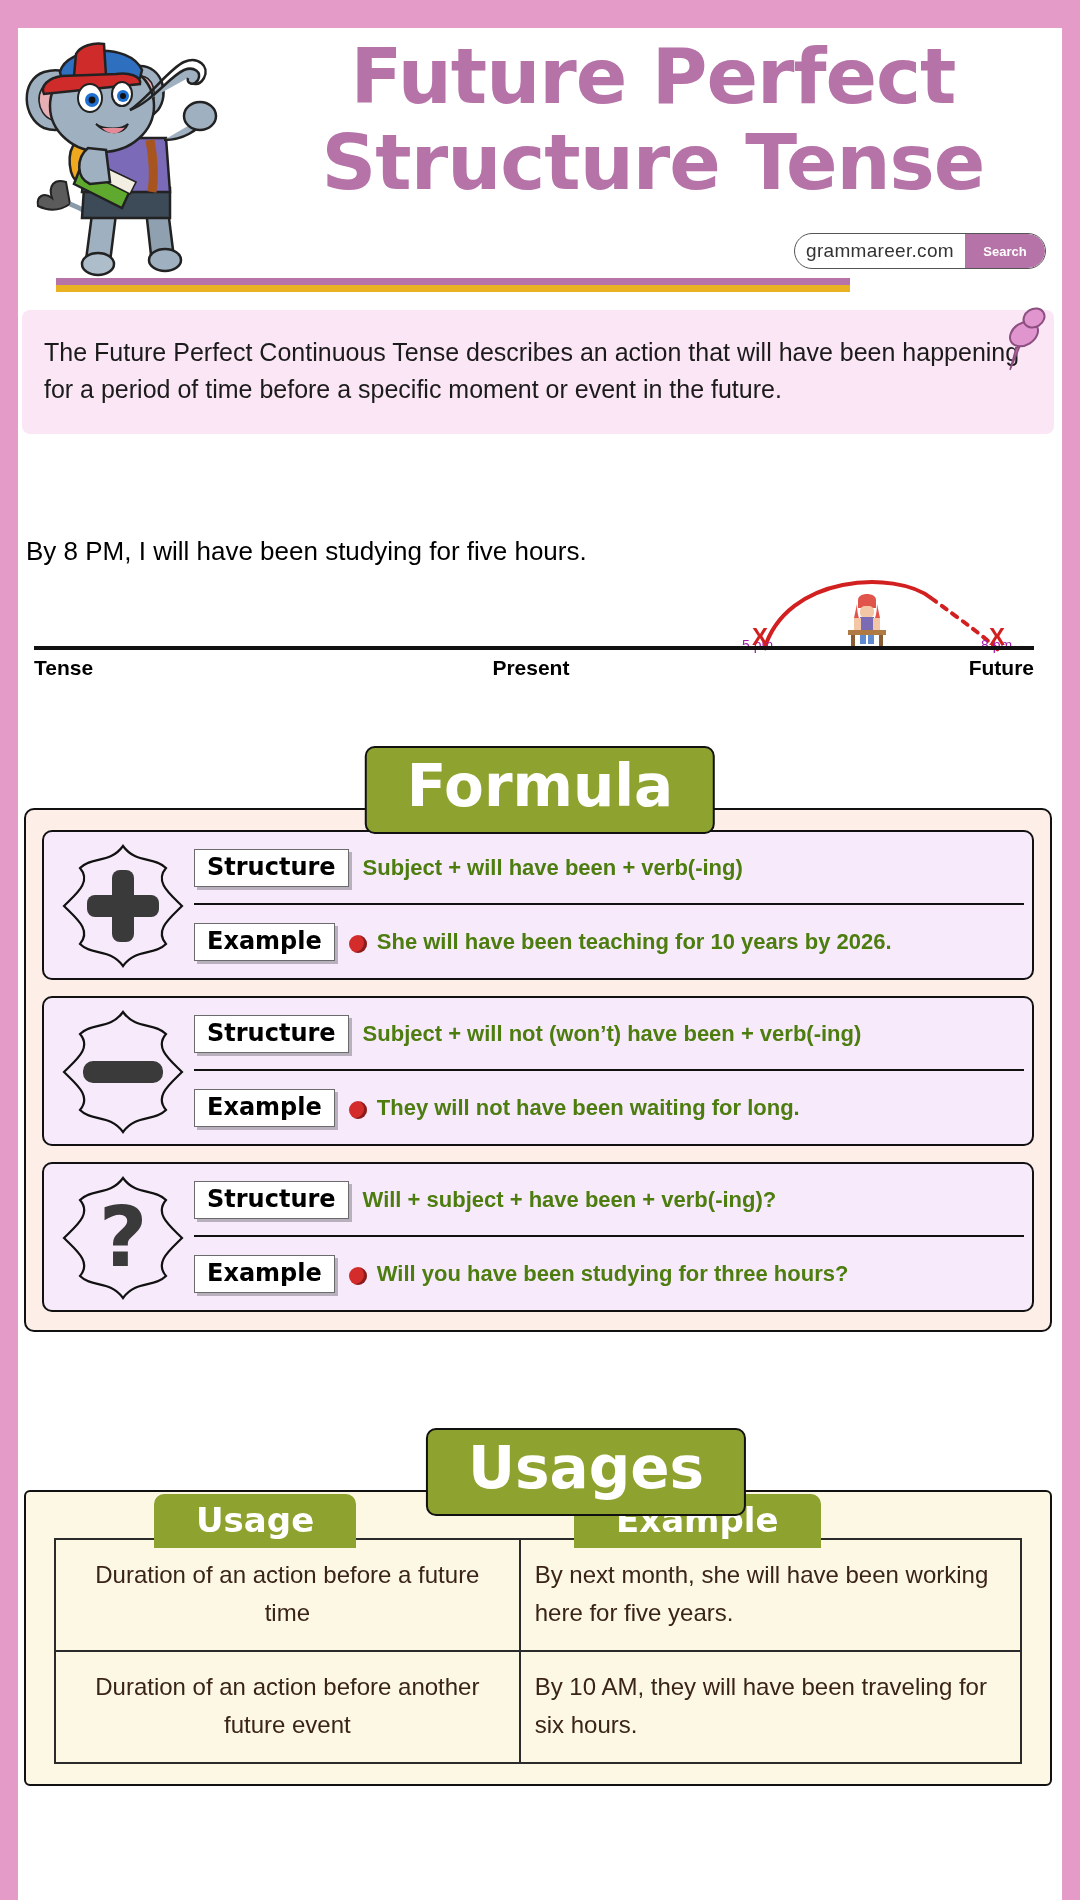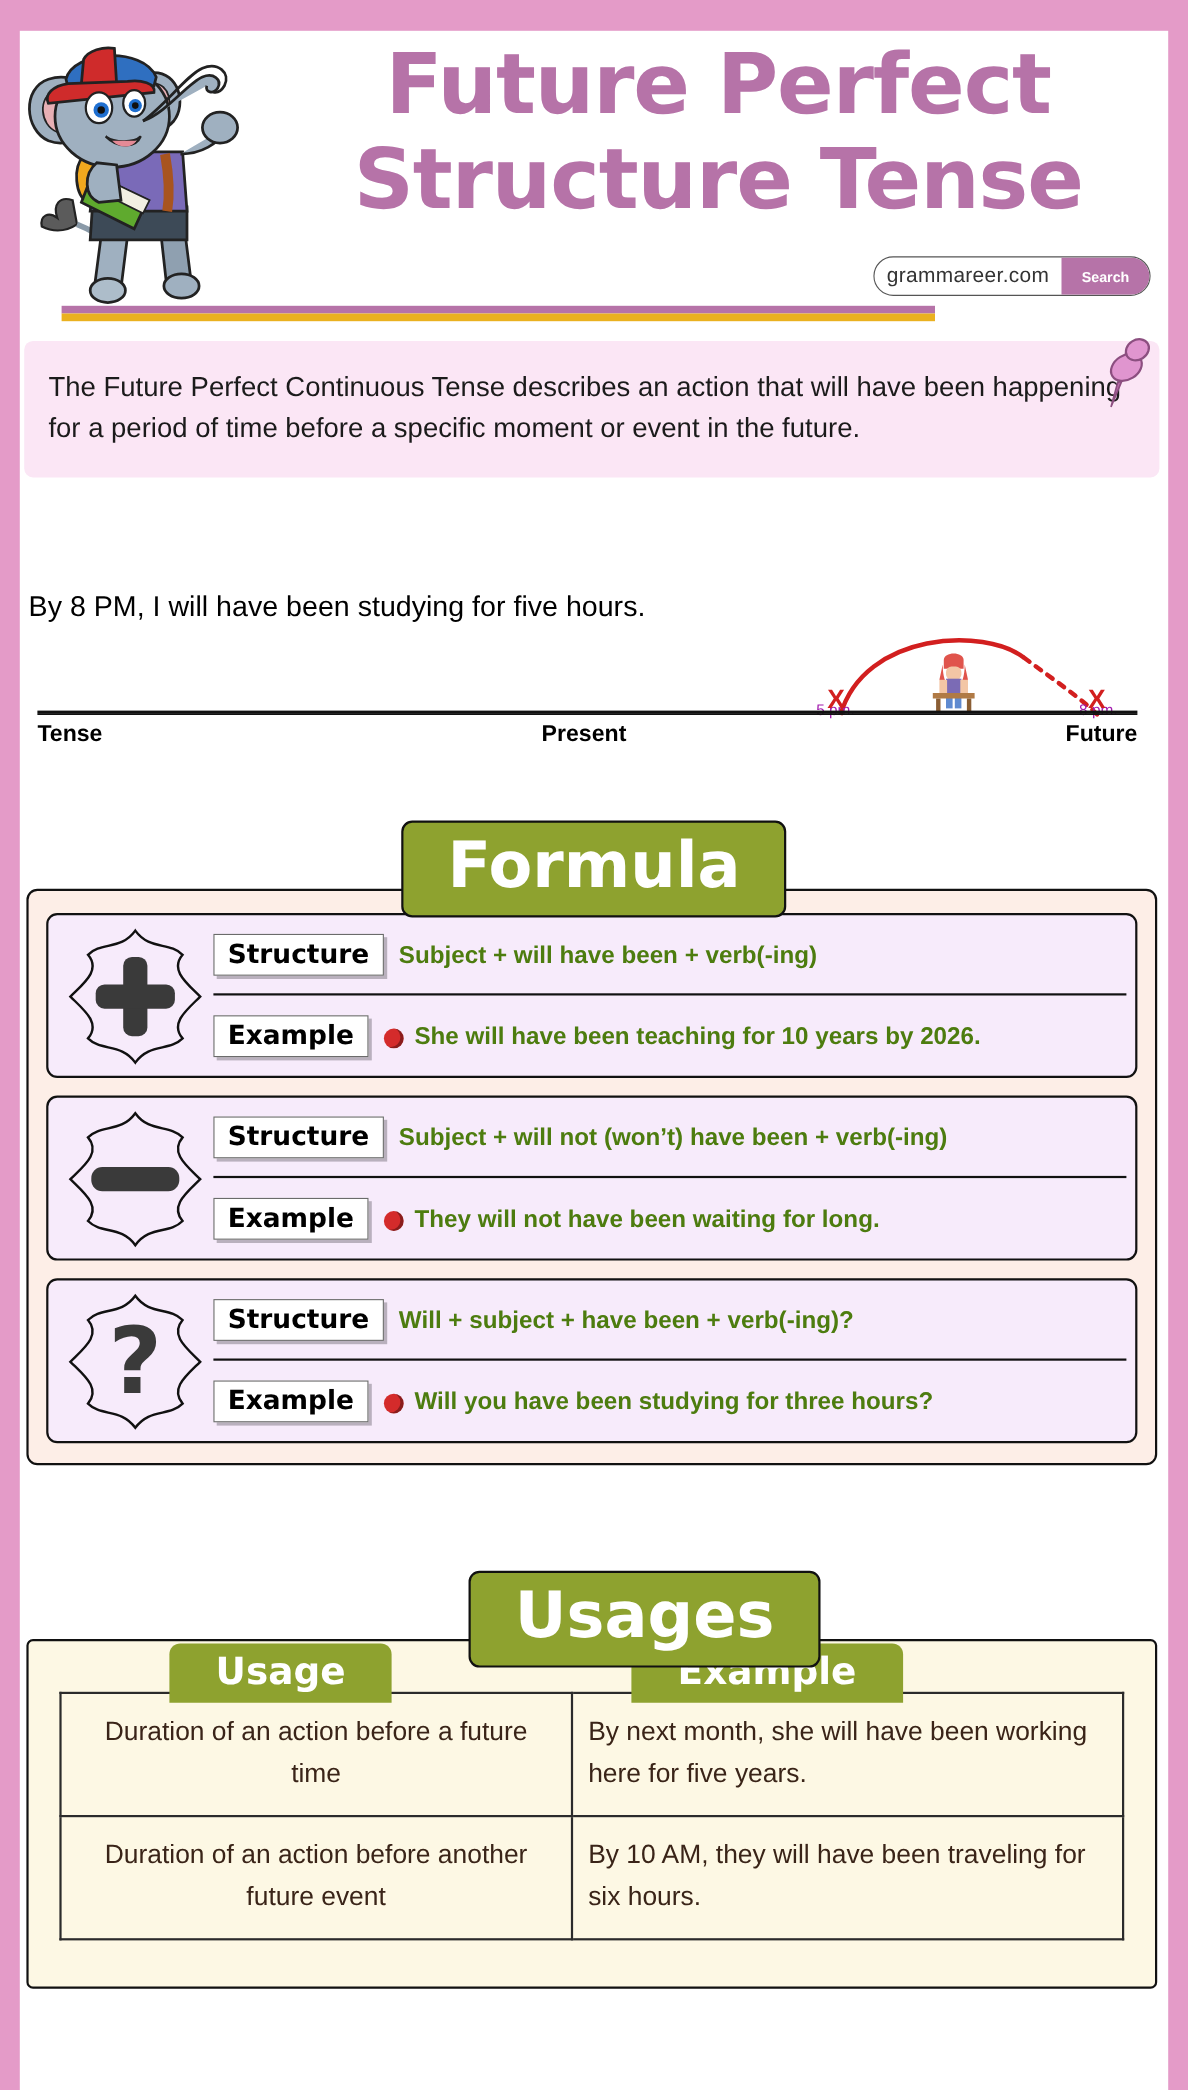--- a/index.html
+++ b/index.html
@@ -152,21 +152,21 @@
     margin-right:10px; position:relative; top:2px;
     box-shadow:inset -3px -1px 0 rgba(0,0,0,.35);
   }
 
   
   .usage-box {
     position:absolute; left:6px; top:1462px;
     width:1028px; box-sizing:border-box;
     background:#fdf8e4;
     border:2.5px solid #111; border-radius:6px;
-    padding:46px 28px 42px 28px;
+    padding:46px 28px 20px 28px;
   }
   .uheads { position:relative; height:0; }
   .uhead {
     position:absolute; top:-44px;
     background:#8ea22f; color:#fff;
     border-radius:10px 10px 0 0;
     font-family:"DejaVu Sans", sans-serif;
     font-weight:bold; font-size:34px;
     padding:6px 42px 8px 42px;
     text-align:center; white-space:nowrap;

